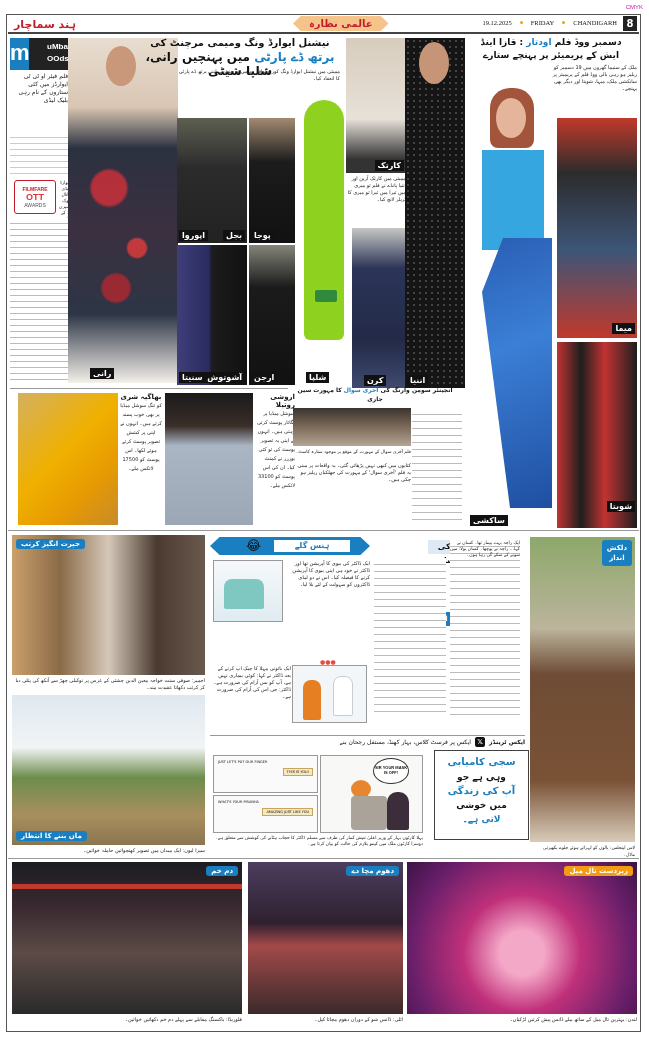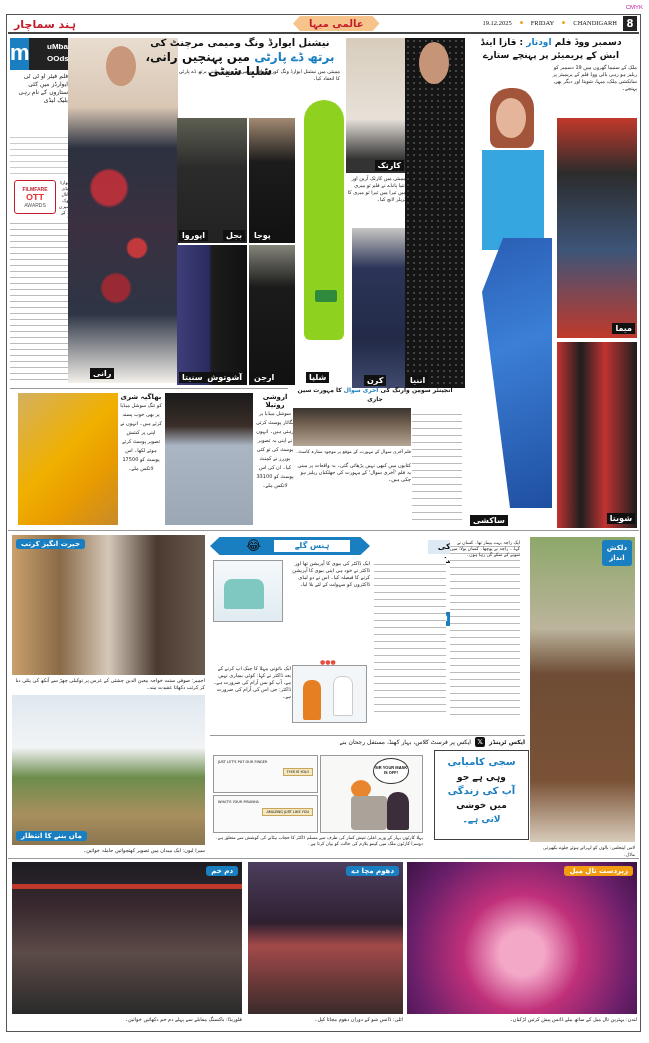--- a/index.html
+++ b/index.html
@@ -23,21 +23,21 @@
 </style>
 </head>
 <body>
 
 <div class="abs cmyk">CMYK</div>
 <div class="abs frame"></div>
 
 <div class="abs hdr">
   <span class="logo-ur">ہند سماچار</span>
   <span class="logo-en"></span>
-  <div class="sec-title">عالمی میہا</div>
+  <div class="sec-title">عالمی نظارہ</div>
   <div class="hdr-meta">
     <span>19.12.2025</span>
     <span class="dot"></span>
     <span>FRIDAY</span>
     <span class="dot"></span>
     <span>CHANDIGARH</span>
   </div>
   <div class="pgno">8</div>
 </div>
 
@@ -124,31 +124,31 @@
   <div style="position:absolute;left:20px;top:62px;width:62px;height:100px;background:#35a6e0"></div>
   <div style="position:absolute;left:20px;top:150px;width:70px;height:270px;background:linear-gradient(160deg,#2a5fb5,#3b7fd6 40%,#1f4fa1);clip-path:polygon(30% 0,100% 0,100% 100%,40% 100%,0 20%)"></div>
   <div class="lbl" style="left:8px;bottom:2px">ساکشی</div>
 </div>
 
 <div class="abs photo" style="left:557px;top:118px;width:80px;height:220px;background:linear-gradient(#c1392b,#2c2c2c 25%,#3d5578 60%,#c1392b)">
   <div class="lbl" style="right:2px;bottom:4px">میما</div>
 </div>
 
 <div class="abs photo" style="left:557px;top:342px;width:80px;height:186px;background:linear-gradient(90deg,#c13332,#1e1e1e 30%,#c13332 60%,#1e1e1e)">
-  <div class="lbl" style="right:2px;bottom:4px">شوبتا</div>
+  <div class="lbl" style="right:2px;bottom:16px">شوبتا</div>
 </div>
 
 <div class="abs" style="left:10px;top:388px;width:278px;height:140px;border-top:1px solid #999">
   <div class="abs photo" style="left:8px;top:4px;width:100px;height:132px;background:linear-gradient(135deg,#d4b060,#f0b000 45%,#e89b00 70%,#c88a2a)"></div>
   <div class="abs" style="left:110px;top:4px;width:42px;height:132px;direction:rtl;text-align:center">
     <div style="font-size:7px;font-weight:bold">بھاگیہ شری</div>
     <div class="urdu" style="font-size:5px;line-height:9px">کو تنگ سوشل میڈیا پر بھی خوب پسند کرتے ہیں۔ انہوں نے اپنی پر کشش تصویر پوسٹ کرتے ہوئے لکھا۔ اس پوسٹ کو 17500 لائکس ملے۔</div>
   </div>
   <div class="abs photo" style="left:155px;top:4px;width:88px;height:132px;background:linear-gradient(#1a1a1a,#3a2e28 25%,#aab6c4 40%,#9ba7b5 100%)"></div>
-  <div class="abs" style="left:245px;top:4px;width:40px;height:132px;direction:rtl;text-align:center">
+  <div class="abs" style="left:245px;top:4px;width:40px;height:132px;direction:rtl;">
     <div style="font-size:7px;font-weight:bold">اروشی روتیلا</div>
     <div class="urdu" style="font-size:5px;line-height:9px">سوشل میڈیا پر لگاتار پوسٹ کرتی رہتی ہیں۔ انہوں نے اپنی یہ تصویر پوسٹ کی تو کئی یوزرز نے کمنٹ کیا۔ ان کی اس پوسٹ کو 33100 لائکس ملے۔</div>
   </div>
 </div>
 
 <div class="abs" style="left:290px;top:385px;width:170px;direction:rtl;text-align:center">
   <div style="font-size:6px;font-weight:bold;line-height:9px">
     <span>انجینئر سومن وارنگ کی</span>
     <span style="color:#1a7fc1">آخری سوال</span>
     <span>کا مہورت سین جاری</span>

